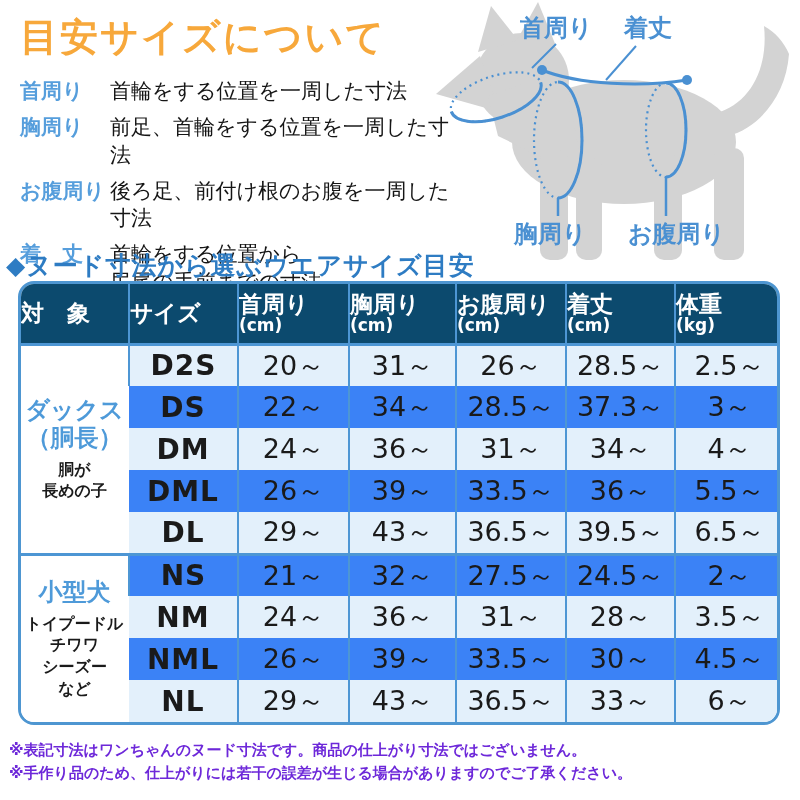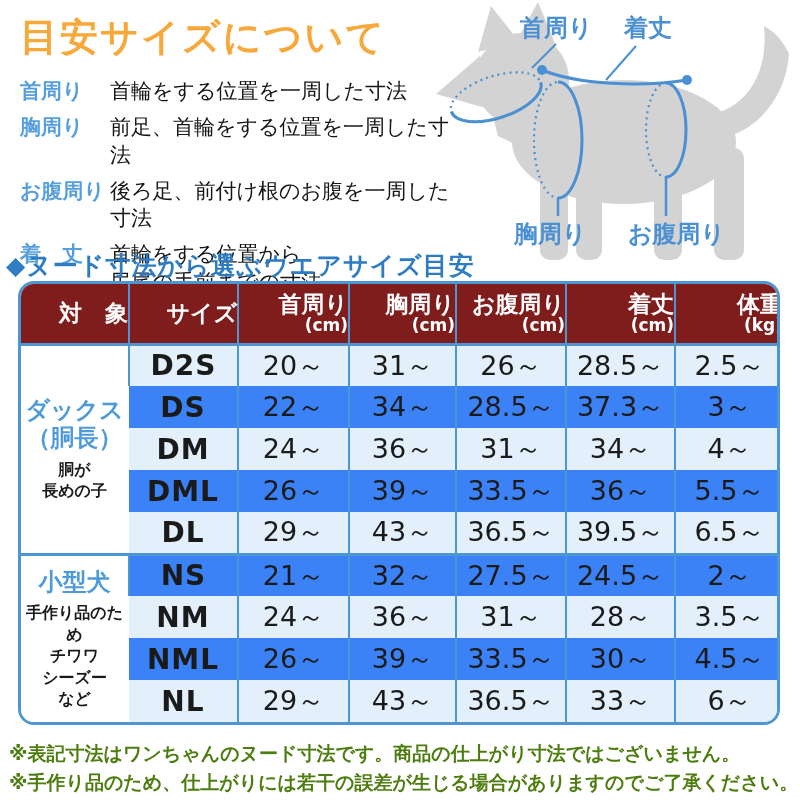--- a/index.html
+++ b/index.html
@@ -31,21 +31,21 @@
   .section-heading { position:absolute; left:6px; top:249px; font-size:25px; font-weight:bold;
                      color:#2E7CC3; letter-spacing:1px; }
 
   
   .table-wrap { position:absolute; left:18px; top:281px; width:762px;
                 border:3px solid #4E96D1; border-radius:16px; overflow:hidden; background:#fff; }
   table { width:100%; border-collapse:collapse; table-layout:fixed; }
   col.c1{width:108px;} col.c2{width:109px;} col.c3{width:111px;} col.c4{width:107px;}
   col.c5{width:110px;} col.c6{width:109px;} col.c7{width:108px;}
 
-  th { height:60px; background:#7f1d1d; color:#ffffff; text-align:right; vertical-align:middle;
+  th { height:60px; background:#0c4a6e; color:#ffffff; text-align:left; vertical-align:middle;
        border-left:2px solid #4D96D4; padding:0; }
   th:first-child { border-left:none; }
   thead tr { border-bottom:3px solid #4D96D4; }
   .th-label { font-size:23px; font-weight:bold; line-height:1.05; }
   .th-unit  { font-size:17px; font-weight:bold; line-height:1.1; }
 
   td { height:42px; text-align:center; vertical-align:middle; padding:0;
        border-left:2px solid #4D96D4; background:#3b82f6; }
   td:first-child { border-left:none; }
   tr.alt td { background:#E3F0FB; }
@@ -54,21 +54,21 @@
 
   td.c-size { font-size:28px; font-weight:bold; color:#1a1a1a; letter-spacing:1px; }
   td.c-num  { font-size:27px; color:#1a1a1a; }
 
   .g-label { color:#4E9AD9; font-size:24px; font-weight:bold; line-height:1.18; text-align:center; }
   .g-sub   { color:#1a1a1a; font-size:16px; font-weight:bold; line-height:1.35; text-align:center; }
   .g-gap   { height:6px; }
 
   
   .notes { position:absolute; left:9px; top:739px; width:786px; }
-  .note-line { color:#4d7c0f; font-size:19px; font-weight:bold; line-height:1.5; white-space:nowrap; }
+  .note-line { color:#6d28d9; font-size:15px; font-weight:bold; line-height:1.5; white-space:nowrap; }
 </style>
 </head>
 <body>
 
 <div class="page">
 
   <div class="title">目安サイズについて</div>
 
   <div class="defs">
     <div class="def-row">
@@ -234,21 +234,21 @@
           <td class="c-num">43～</td>
           <td class="c-num">36.5～</td>
           <td class="c-num">39.5～</td>
           <td class="c-num">6.5～</td>
         </tr>
 
         <tr class="group-sep">
           <td class="group-cell" rowspan="4">
             <div class="g-label">小型犬</div>
             <div class="g-gap"></div>
-            <div class="g-sub">手作り品のため</div>
+            <div class="g-sub">トイプードル</div>
             <div class="g-sub">チワワ</div>
             <div class="g-sub">シーズー</div>
             <div class="g-sub">など</div>
           </td>
           <td class="c-size">NS</td>
           <td class="c-num">21～</td>
           <td class="c-num">32～</td>
           <td class="c-num">27.5～</td>
           <td class="c-num">24.5～</td>
           <td class="c-num">2～</td>

